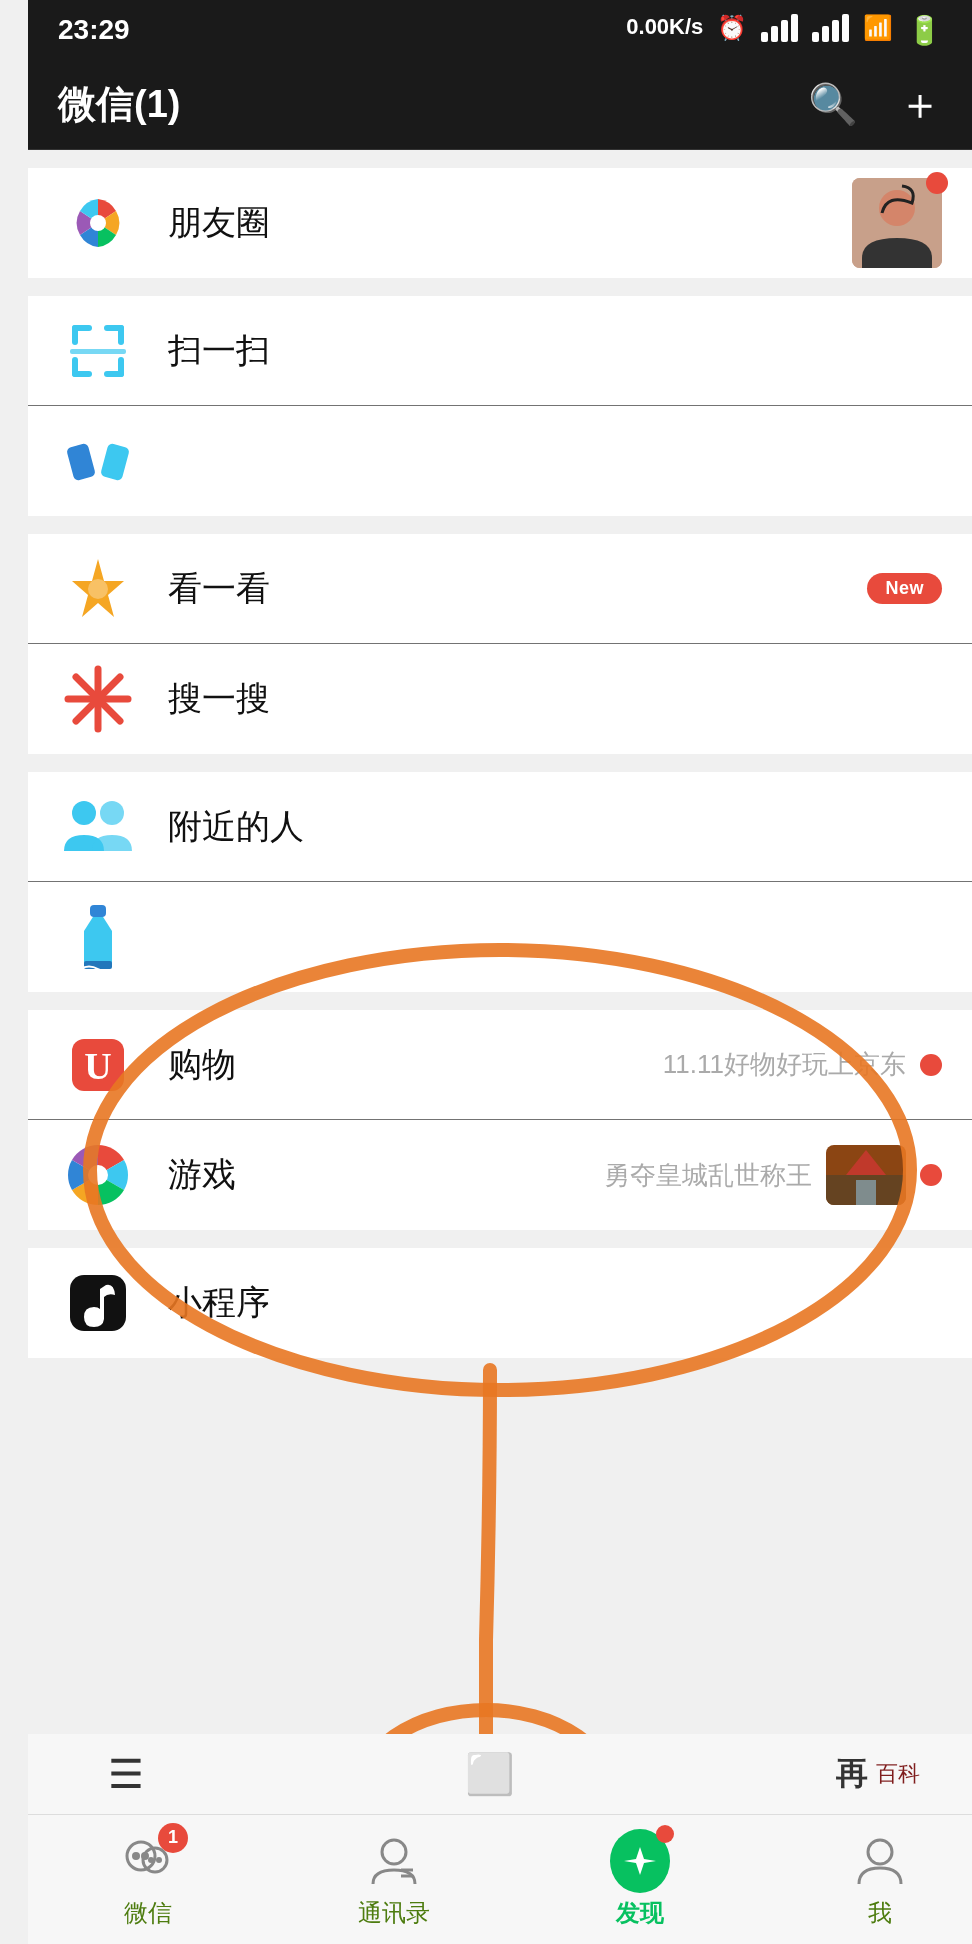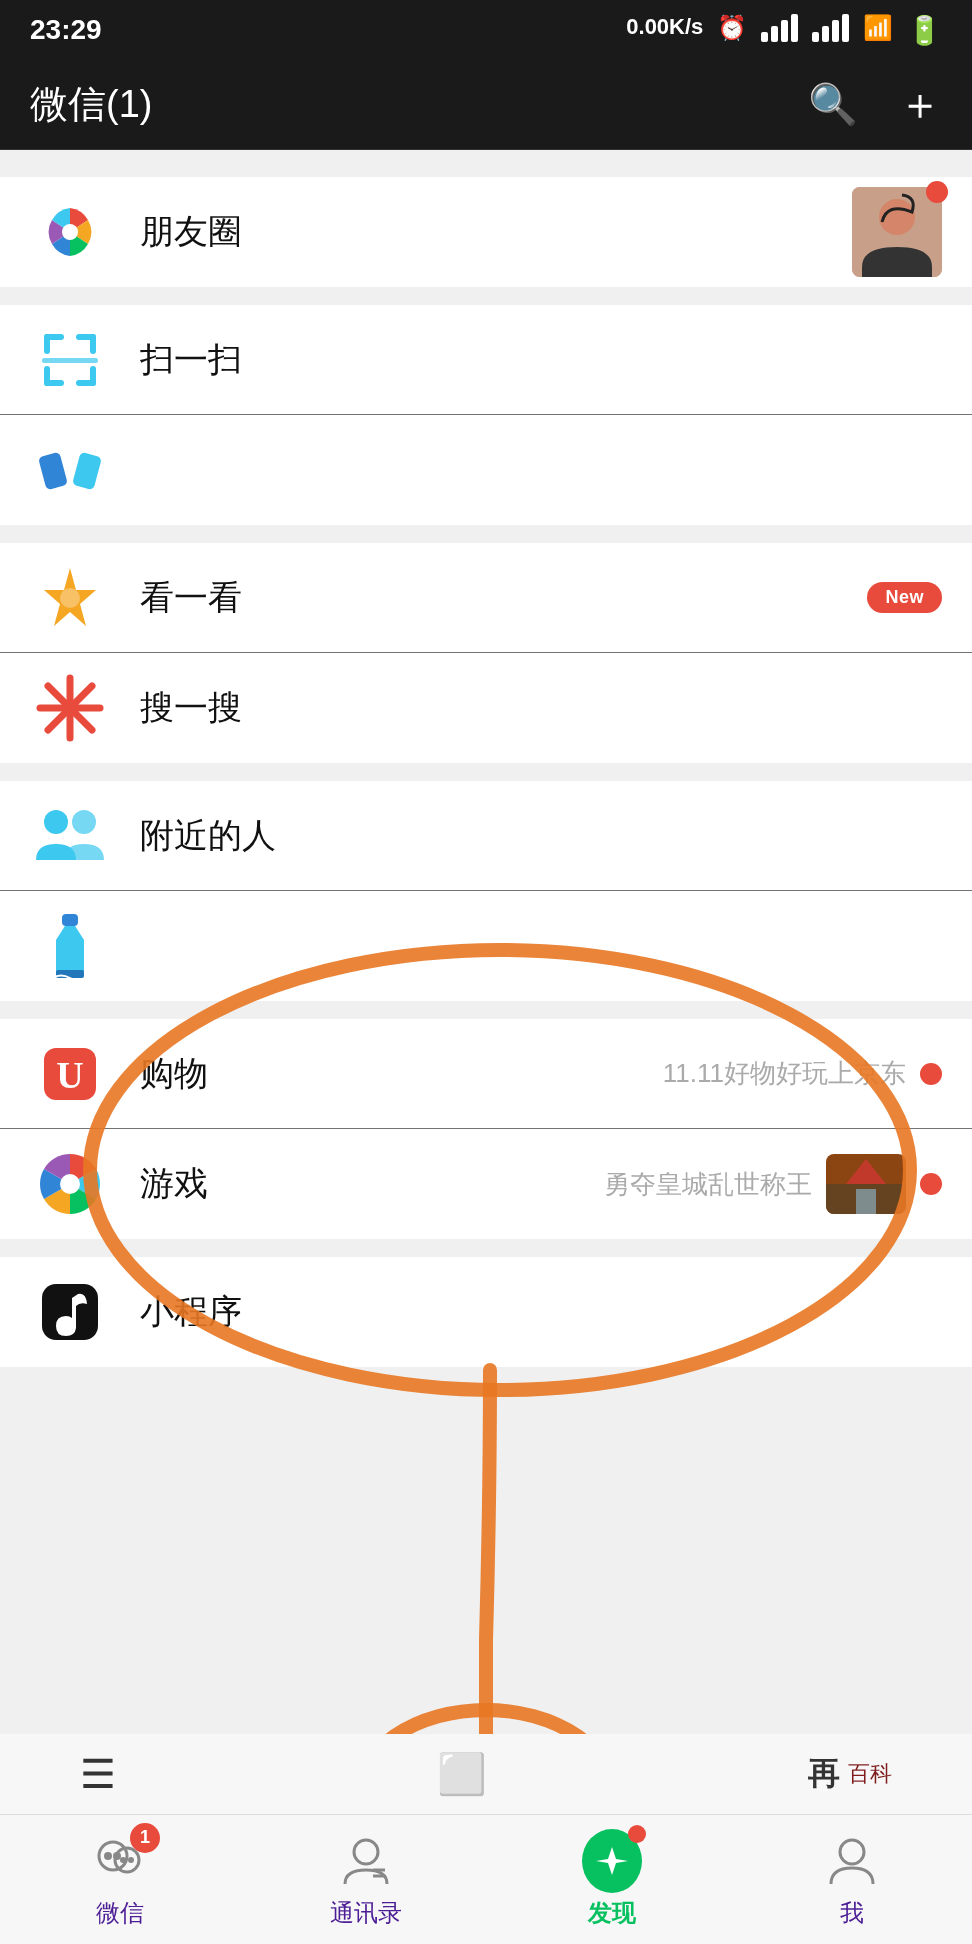--- a/index.html
+++ b/index.html
@@ -48,21 +48,21 @@
       color: #fff;
       height: 90px;
       display: flex;
       align-items: center;
       justify-content: space-between;
       padding: 0 30px;
       border-bottom: 1px solid #333;
     }
     .title-bar-title {
       font-size: 38px;
-      font-weight: 400;
+      font-weight: 700;
     }
     .title-bar-actions {
       display: flex;
       gap: 40px;
       align-items: center;
     }
     .title-icon {
       font-size: 40px;
       color: #fff;
     }
@@ -196,21 +196,21 @@
     .tab-icon-wrap {
       position: relative;
       width: 60px;
       height: 60px;
       display: flex;
       align-items: center;
       justify-content: center;
     }
     .tab-label {
       font-size: 24px;
-      color: #4c1d95;
+      color: #4d7c0f;
     }
     .tab-label.active {
       color: #07c160;
       font-weight: bold;
     }
     .tab-badge {
       position: absolute;
       top: -8px;
       right: -10px;
       background: #e84a3c;
@@ -258,26 +258,26 @@
       bottom: 130px;
       width: 972px;
     }
 
     
     .page-wrapper {
       position: relative;
       width: 972px;
       min-height: 1944px;
       overflow: hidden;
+      padding-left: 28px;
     }
 
     
     .content-area {
       padding-bottom: 210px;
-      margin-top: 9px;
     }
   </style>
 </head>
 <body>
 
 <div class="page-wrapper">
 
   <div class="status-bar">
     <span>23:29</span>
     <div class="status-right">

